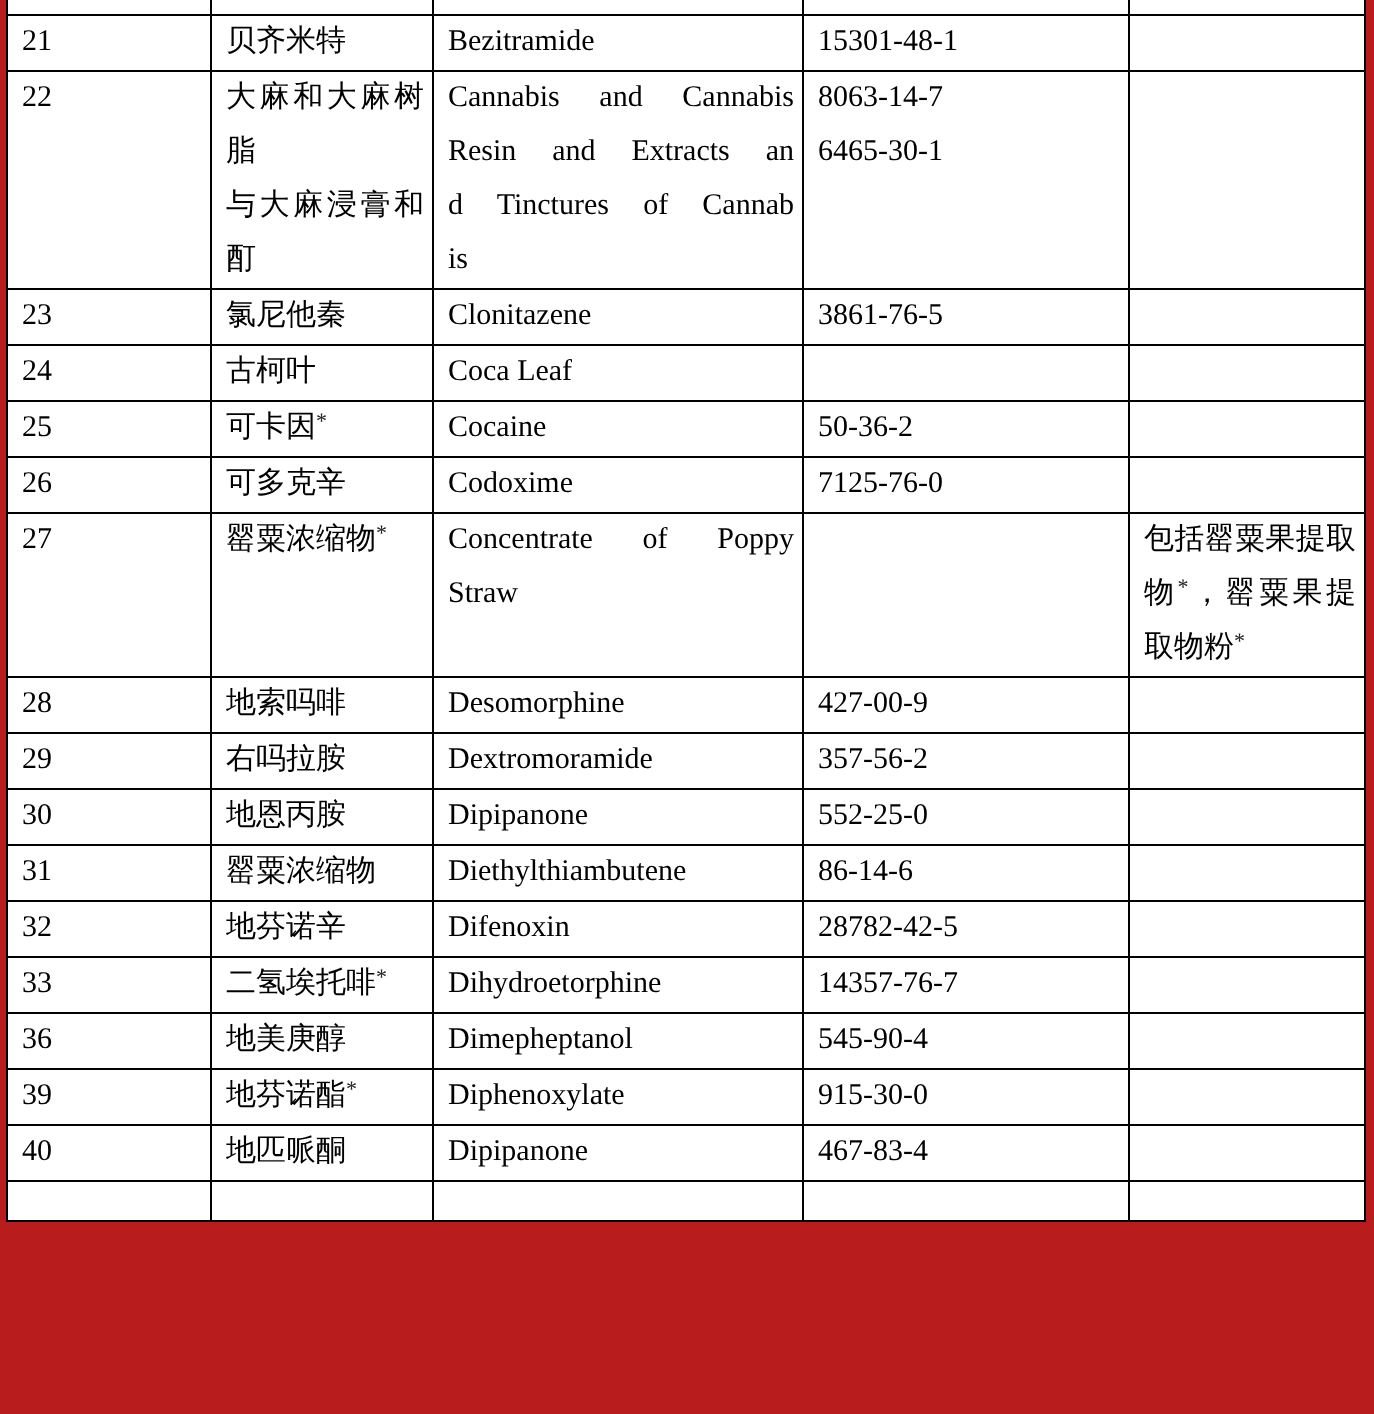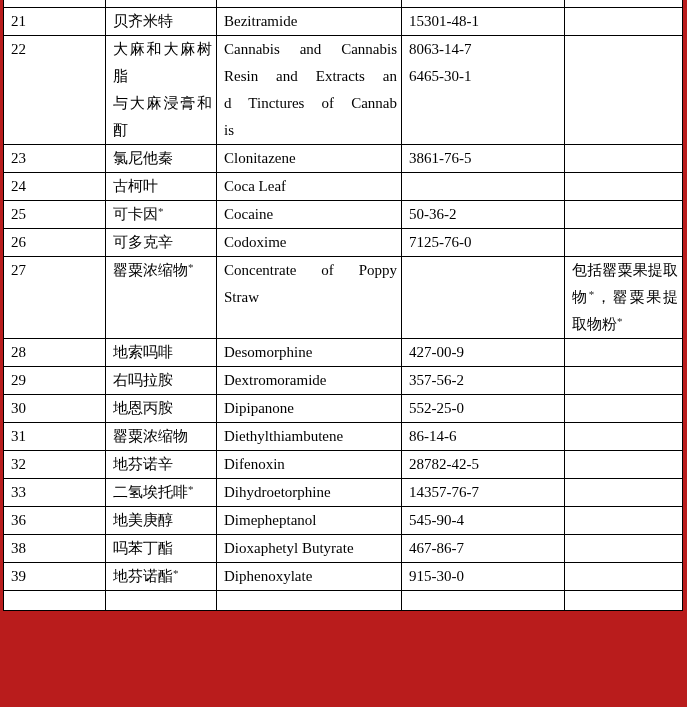--- a/index.html
+++ b/index.html
@@ -196,31 +196,31 @@
             <td class="c5"></td>
           </tr>
           <tr>
             <td class="c1">36</td>
             <td class="c2">地美庚醇</td>
             <td class="c3">Dimepheptanol</td>
             <td class="c4">545-90-4</td>
             <td class="c5"></td>
           </tr>
           <tr>
-            <td class="c1">38</td>
-            <td class="c2">吗苯丁酯</td>
-            <td class="c3">Dioxaphetyl Butyrate</td>
-            <td class="c4">467-86-7</td>
-            <td class="c5"></td>
-          </tr>
-          <tr>
             <td class="c1">39</td>
             <td class="c2">地芬诺酯<sup class="star">*</sup></td>
             <td class="c3">Diphenoxylate</td>
             <td class="c4">915-30-0</td>
+            <td class="c5"></td>
+          </tr>
+          <tr>
+            <td class="c1">40</td>
+            <td class="c2">地匹哌酮</td>
+            <td class="c3">Dipipanone</td>
+            <td class="c4">467-83-4</td>
             <td class="c5"></td>
           </tr>
           <tr class="sliver sliver-bottom">
             <td class="c1"></td>
             <td class="c2"></td>
             <td class="c3"></td>
             <td class="c4"></td>
             <td class="c5"></td>
           </tr>
         </tbody>

